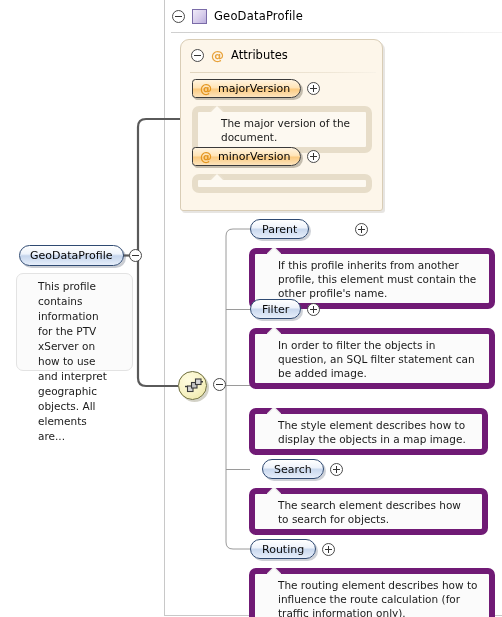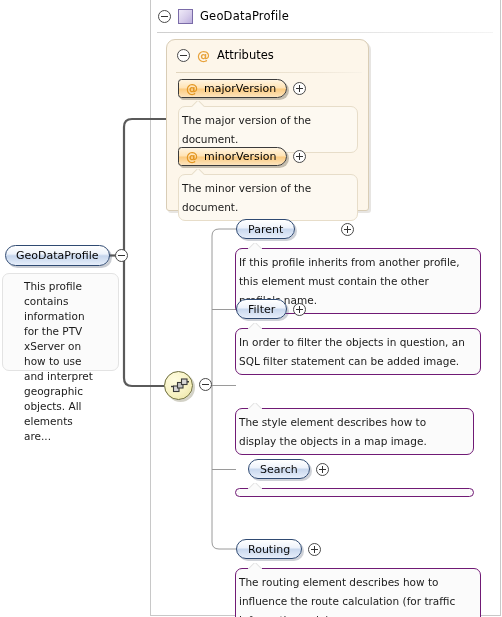--- a/index.html
+++ b/index.html
@@ -5,21 +5,21 @@
   html,body{margin:0;padding:0;}
   body{
     width:502px;height:617px;
     background:#ffffff;
     font-family:"DejaVu Sans","Liberation Sans",sans-serif;
     font-size:11px;
     color:#000;
     overflow:hidden;
     position:relative;
   }
-  #stage{position:absolute;left:0;top:0;width:422px;height:617px;}
+  #stage{position:absolute;left:14px;top:0;width:422px;height:617px;}
 
   
   .schema-box{
     position:absolute;left:150px;top:0px;width:351px;height:616px;
     border:1px solid #c8c8c8;border-top:none;border-right:none;
     background:#fff;
     box-sizing:border-box;
   }
   .schema-box-right{
     position:absolute;left:500px;top:0;width:1px;height:616px;background:#c8c8c8;
@@ -87,25 +87,25 @@
     box-shadow:2px 2px 0 rgba(90,80,60,.35);
     display:flex;align-items:center;gap:6px;
     padding:0 10px 0 7px;box-sizing:border-box;
   }
   .attr-pill .at{color:#e3951f;font-size:12px;font-weight:bold;line-height:1;}
   .attr-pill .nm{font-size:11px;color:#000;white-space:nowrap;}
 
   
   .doc{
     position:absolute;
-    border:1px solid #701a75;border-radius:7px;
+    border:6px solid #701a75;border-radius:7px;
     background:#fbfbfb;
     box-sizing:border-box;
-    padding:4px 8px 3px 3px;
-    font-size:10.5px;line-height:19px;color:#1a1a1a;
+    padding:4px 8px 3px 23px;
+    font-size:10.5px;line-height:14px;color:#1a1a1a;
   }
   .doc.cream{background:#fdf9f1;border-color:#e7ddc9;}
   .doc .tip{
     position:absolute;left:12px;top:-6px;width:14px;height:6px;overflow:hidden;
   }
   .doc .tip::before{
     content:"";position:absolute;left:1px;top:1px;width:11px;height:11px;
     background:#fbfbfb;border-left:1px solid #e3e3e3;border-top:1px solid #e3e3e3;
     transform:rotate(45deg);transform-origin:center;
   }
@@ -204,21 +204,20 @@
 
     <div class="attr-row" style="left:11px;top:107px;">
       <span class="attr-pill">
         <span class="at">@</span>
         <span class="nm">minorVersion</span>
       </span>
       <span class="pm plus"></span>
     </div>
     <div class="doc cream" style="left:11px;top:134px;width:180px;">
       <span class="tip"></span>
-      <span>The minor version of the document.</span>
     </div>
   </div>
 
   <div class="root-row">
     <span class="root-pill">
       <span>GeoDataProfile</span>
     </span>
     <span class="pm"></span>
   </div>
   <div class="root-doc">
@@ -264,20 +263,21 @@
   </div>
 
   <div class="el-row" style="left:236px;top:459px;padding-left:12px;">
     <span class="el-pill">
       <span>Search</span>
     </span>
     <span class="pm plus"></span>
   </div>
   <div class="doc" style="left:235px;top:488px;width:239px;">
     <span class="tip"></span>
+    <span>The search element describes how to search for objects.</span>
   </div>
 
   <div class="el-row" style="left:236px;top:539px;">
     <span class="el-pill">
       <span>Routing</span>
     </span>
     <span class="pm plus"></span>
   </div>
   <div class="doc" style="left:235px;top:568px;width:246px;">
     <span class="tip"></span>

